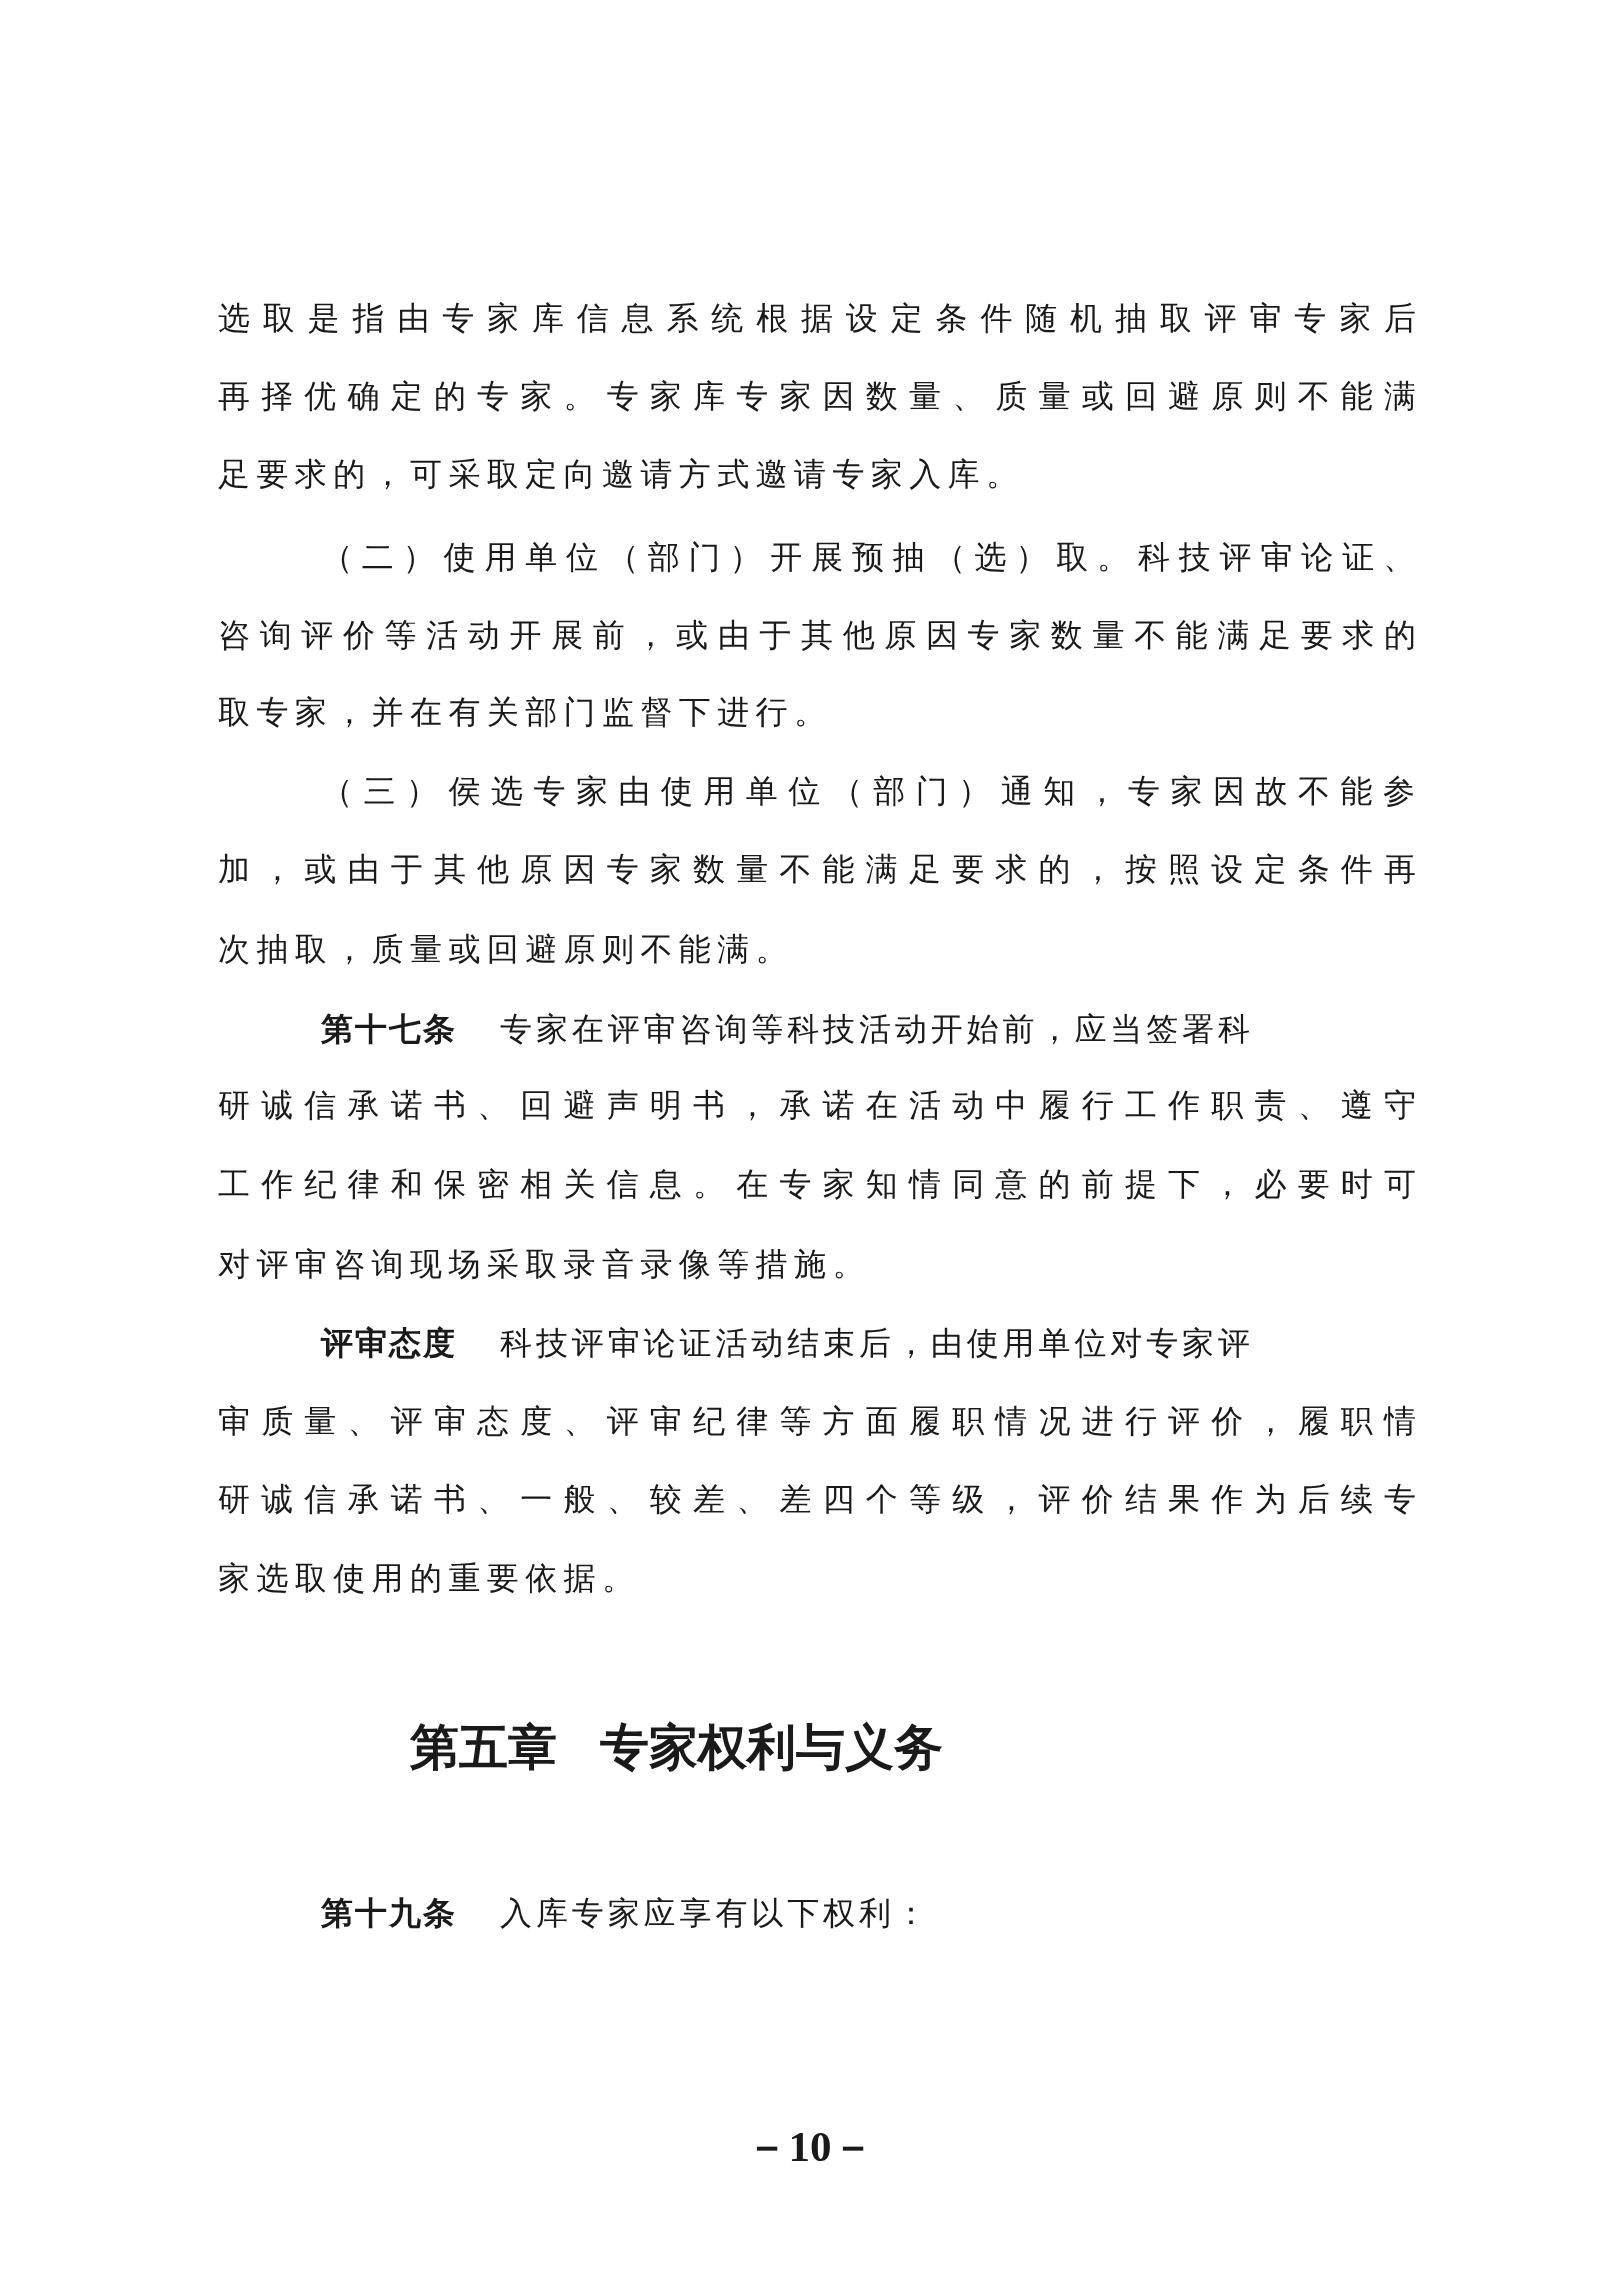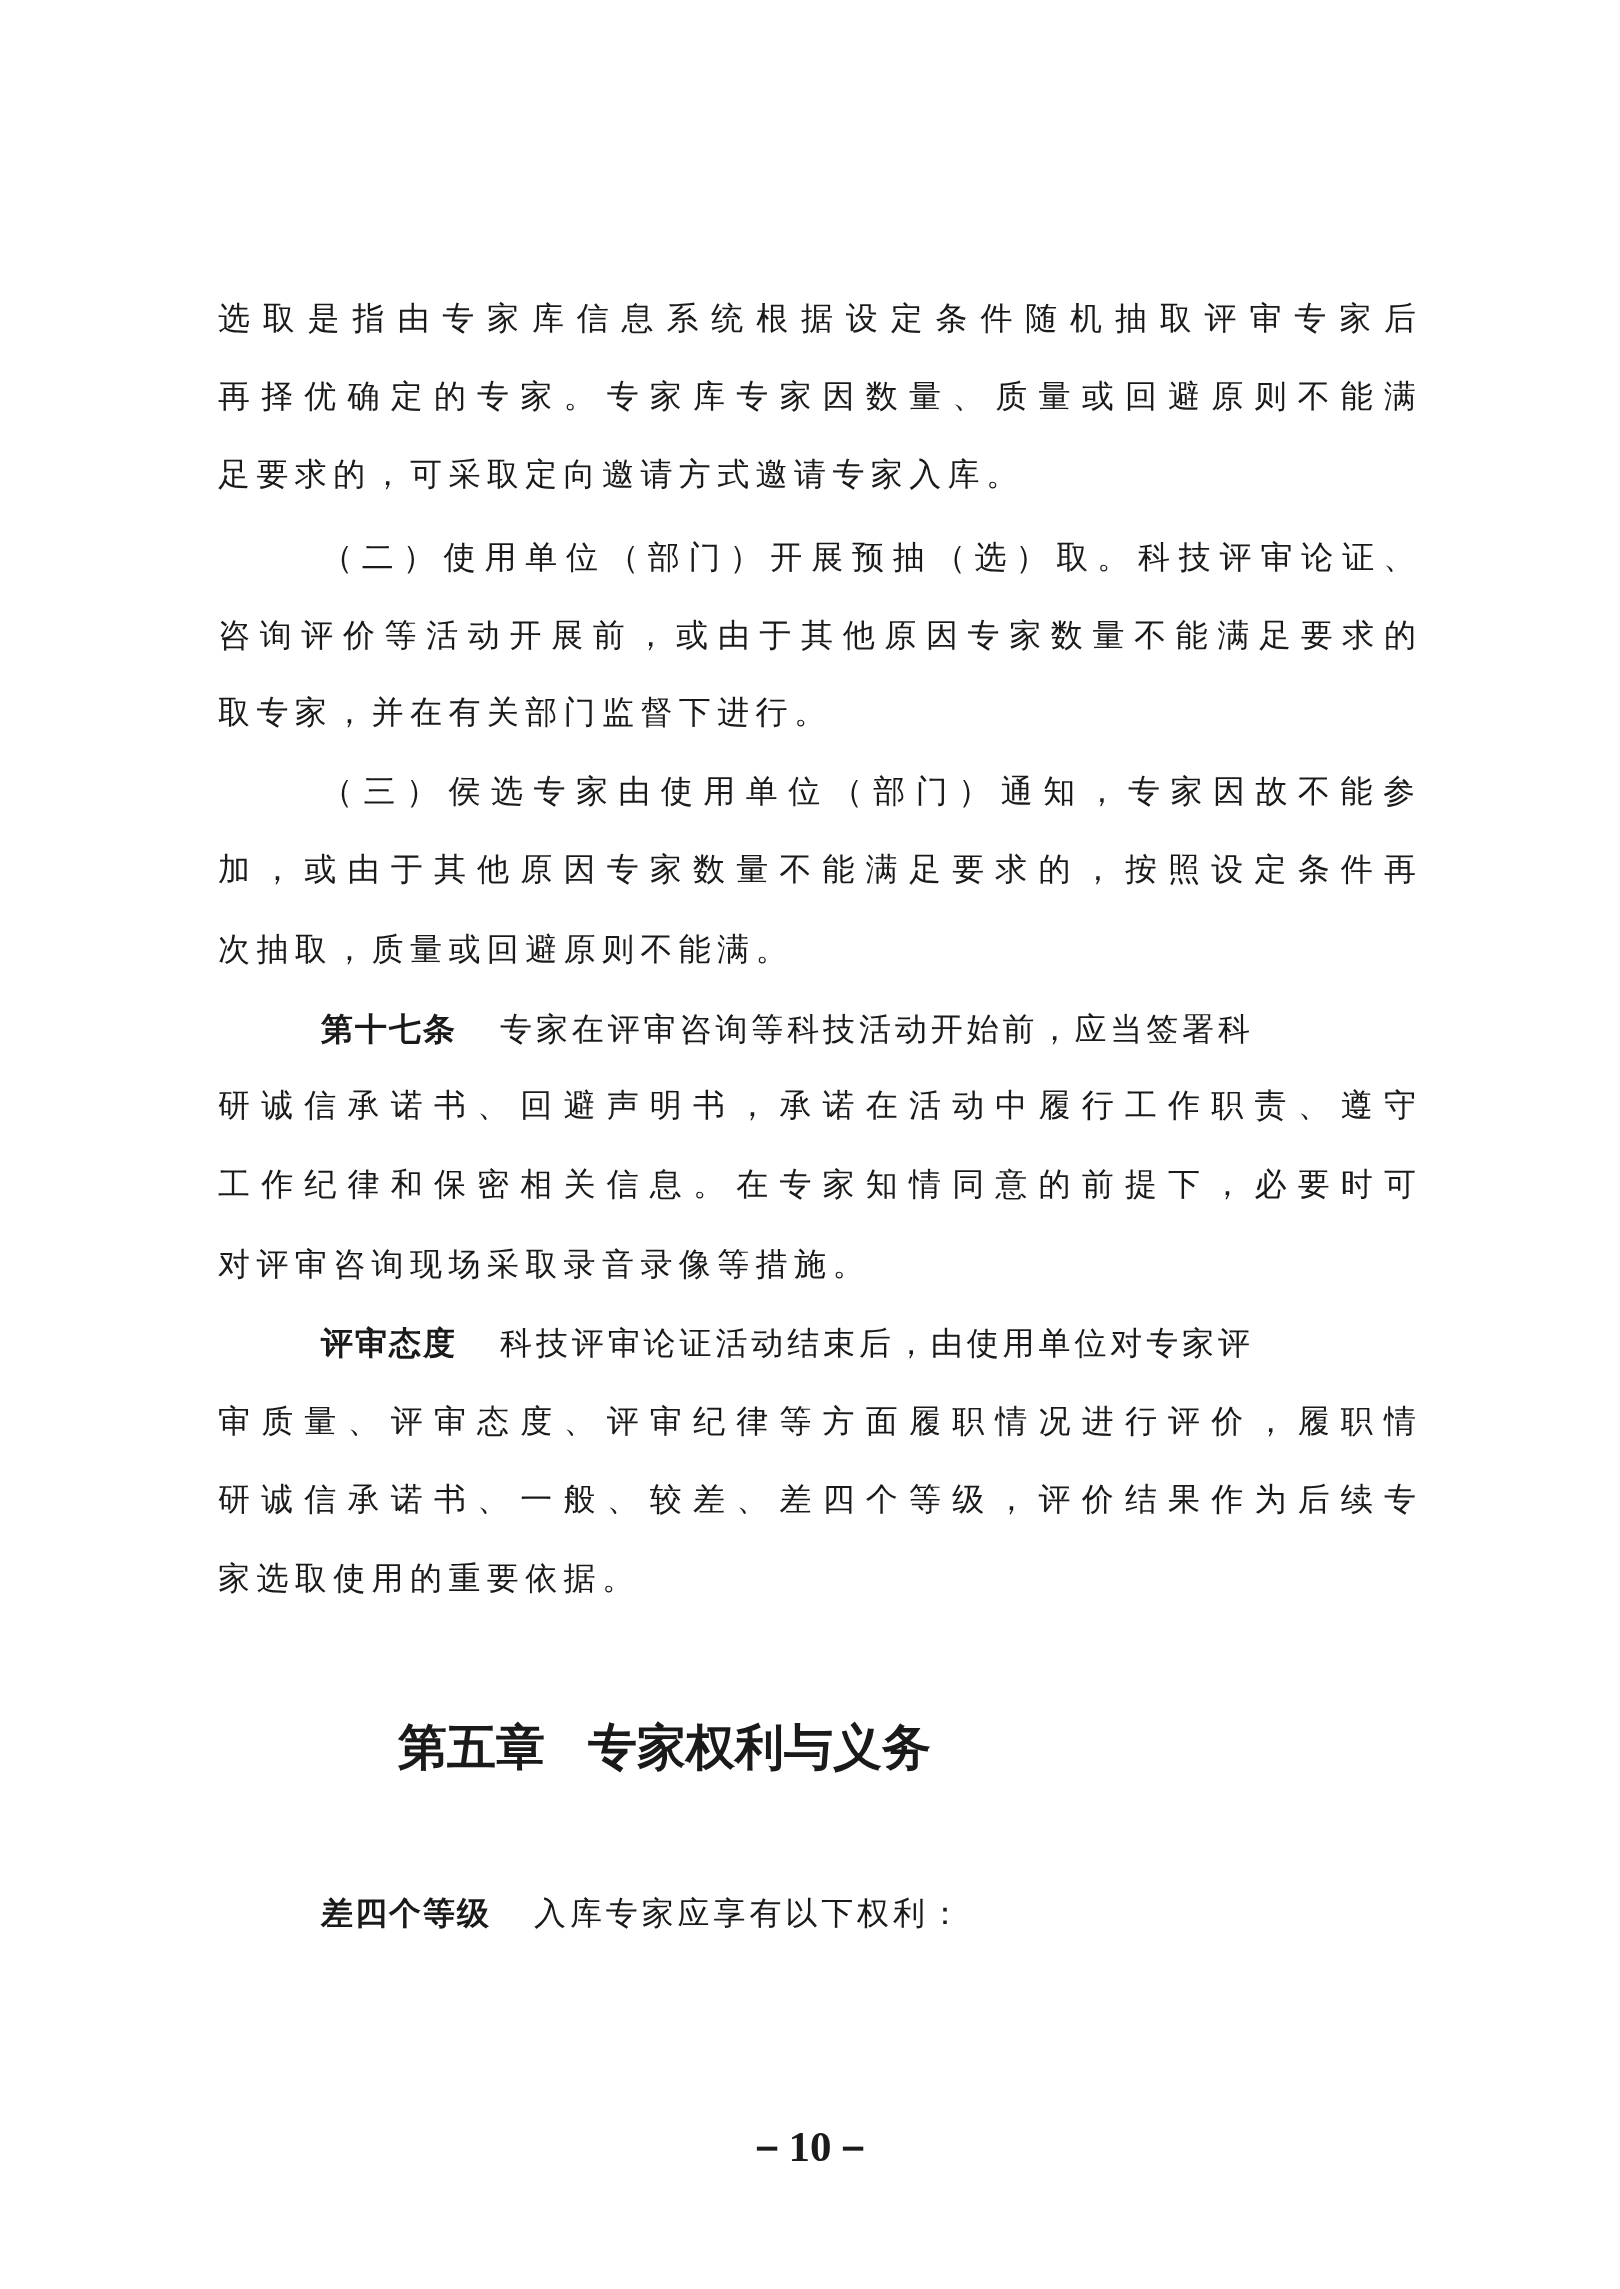--- a/index.html
+++ b/index.html
@@ -5,21 +5,21 @@
   html, body { margin:0; padding:0; background:#ffffff; }
   body { width:1620px; height:2290px; position:relative; overflow:hidden;
          font-family:"DejaVu Serif", "Liberation Serif", serif; color:#1a1a1a; }
   .line { position:absolute; left:218px; width:1198px; height:78px; line-height:78px;
           font-size:32px; white-space:nowrap; letter-spacing:6.4px; }
   .line.justify { text-align:justify; text-align-last:justify; letter-spacing:0; }
   .indent { left:321px; width:1094px; }
   .bold { font-family:"DejaVu Sans", "Liberation Sans", sans-serif; font-weight:bold; letter-spacing:2px;margin-top:44px; }
   .gap { display:inline-block; width:43px; }
   .heading { position:absolute; left:0; width:1329px; text-align:center; top:1709px; height:78px; line-height:78px;
-             font-size:49px; font-family:"DejaVu Sans", "Liberation Sans", sans-serif; font-weight:bold; }
+             font-size:49px; font-family:"DejaVu Sans", "Liberation Sans", sans-serif; font-weight:bold;padding-left:12px; }
   .pagenum { position:absolute; left:0; width:1620px; text-align:center; top:2122px; font-size:43px; line-height:49px;
              font-family:"Liberation Serif", serif;font-weight:bold; }
 </style>
 </head>
 <body>
 
 <div>
   <div class="line justify" style="top:279px">选取是指由专家库信息系统根据设定条件随机抽取评审专家后</div>
   <div class="line justify" style="top:357px">再择优确定的专家。专家库专家因数量、质量或回避原则不能满</div>
   <div class="line" style="top:435px">足要求的，可采取定向邀请方式邀请专家入库。</div>
@@ -44,18 +44,18 @@
   </div>
   <div class="line justify" style="top:1382px">审质量、评审态度、评审纪律等方面履职情况进行评价，履职情</div>
   <div class="line justify" style="top:1460px">研诚信承诺书、一般、较差、差四个等级，评价结果作为后续专</div>
   <div class="line" style="top:1539px">家选取使用的重要依据。</div>
 
   <div class="heading">
     <span>第五章</span><span class="gap"></span><span>专家权利与义务</span>
   </div>
 
   <div class="line indent" style="top:1874px">
-    <span class="bold">差四个等级</span><span class="gap"></span><span style="letter-spacing:3.9px">入库专家应享有以下权利：</span>
+    <span class="bold">第十九条</span><span class="gap"></span><span style="letter-spacing:3.9px">入库专家应享有以下权利：</span>
   </div>
 
   <div class="pagenum">－10－</div>
 </div>
 
 
 </body></html>

